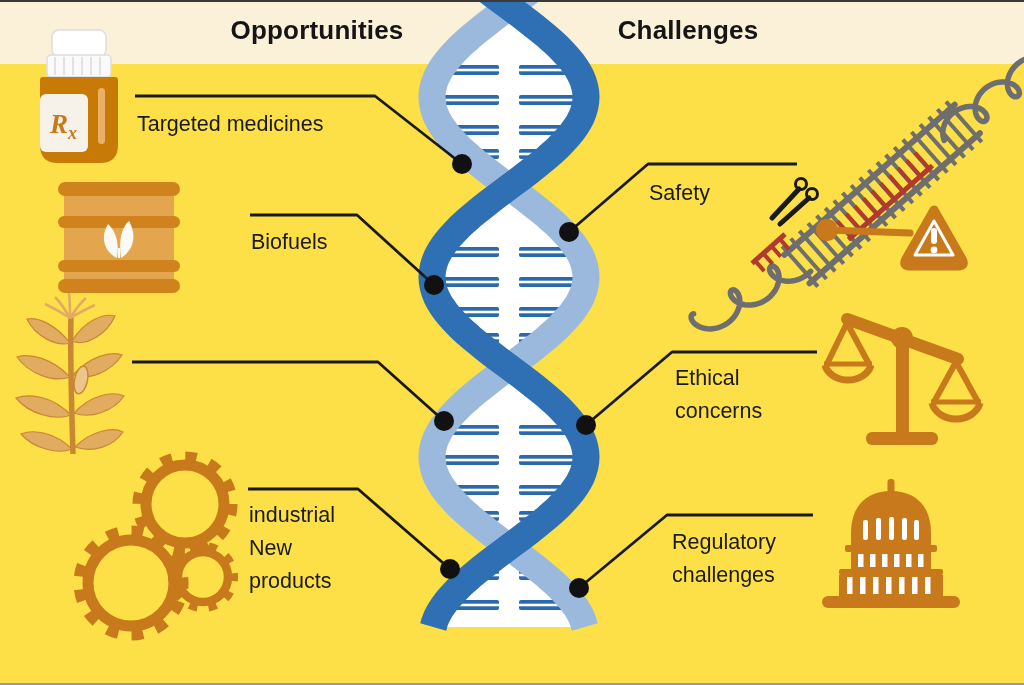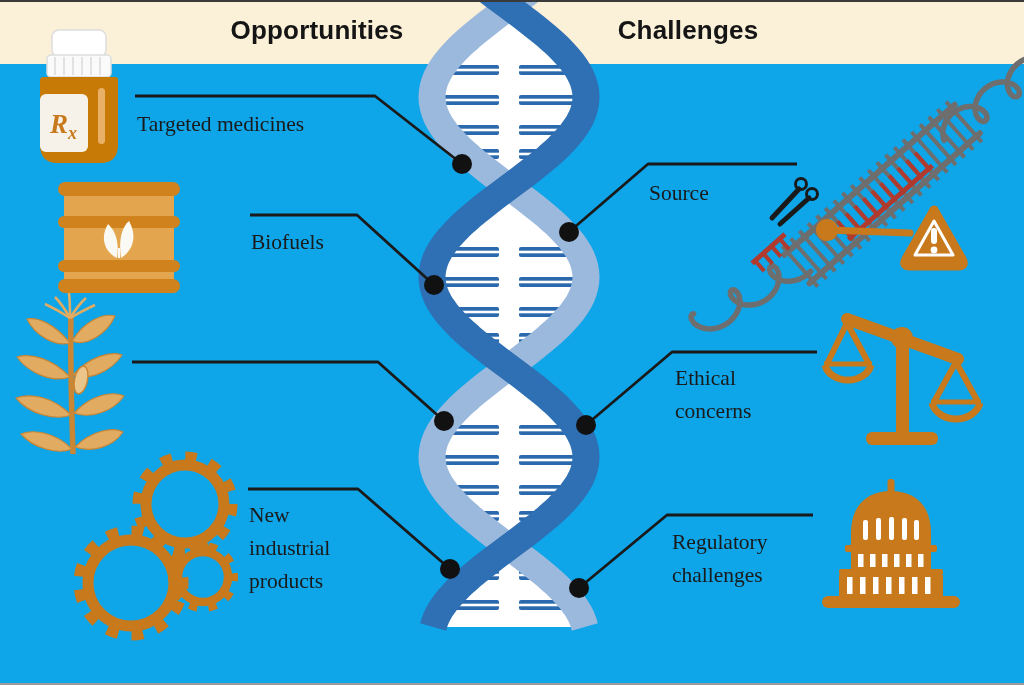--- a/index.html
+++ b/index.html
@@ -1,36 +1,35 @@
 <!DOCTYPE html>
 <html style="--banner_bg: #fbf0d8; --orange: #c8791b; --orange_light: #e3a64e; --bottle_orange: #c87a06; --helix_dark: #2f6fb4; --helix_light: #9bb9dd; --rung: #2a69ae; --gray: #6e6e6e; --red: #b03a2e; --ink: #1a1a1a; --corn: #e2ab62; --corn_dark: #c98634; --leaf_white: #fbf9f3; --dot_black: #111111;"><head>
 <meta charset="utf-8">
 <style>
   html,body{margin:0;padding:0;background:#e9e9e9;}
   #page{
     position:relative;width:1024px;height:685px;margin:0 auto;
-    background:#0ea5e9;overflow:hidden;box-sizing:border-box;
+    background:#fde047;overflow:hidden;box-sizing:border-box;
     border-top:2px solid #3a3a3a;border-bottom:2px solid #9a9a9a;
     font-family:"Liberation Sans", sans-serif;
   }
   #banner{
     position:absolute;left:0;top:0;width:1024px;height:62px;
     background:var(--banner_bg,#fbf0d8);
   }
   .col-title{
     position:absolute;top:13px;font-size:26px;font-weight:bold;color:#151515;
     text-align:center;letter-spacing:0.2px;
   }
   #title-opportunities{left:157px;width:320px;}
   #title-challenges{left:538px;width:300px;}
   #scene{position:absolute;left:0;top:0;z-index:2;}
   .lbl{
     position:absolute;z-index:3;font-size:21.5px;line-height:33px;color:#1a1a1a;
     white-space:nowrap;
-    font-family:Liberation Serif, serif;
   }
   #source-line{
     position:absolute;left:6px;top:650px;z-index:3;font-size:20px;color:#111;
   }
   
   .o-f{fill:var(--orange,#c8791b);}
   .o-s{stroke:var(--orange,#c8791b);fill:none;}
   .ol-f{fill:var(--orange_light,#e3a64e);}
   .ink-s{stroke:var(--ink,#1a1a1a);fill:none;}
   .corn-f{fill:var(--corn,#e2ab62);stroke:var(--corn_dark,#c98634);stroke-width:1.2;}
@@ -300,25 +299,25 @@
         <polyline points="813,513 667,513 579,586" fill="none" stroke="#1a1a1a" stroke-width="2.8" stroke-linejoin="round"></polyline>
         <circle cx="579" cy="586" r="10" fill="#111111"></circle>
       </g>
   </svg>
 
   <div class="lbl" style="left:137px;top:106px">Targeted medicines</div>
   <div class="lbl" style="left:251px;top:224px">Biofuels</div>
   <div class="lbl" style="left:130px;top:371px">
   </div>
   <div class="lbl" style="left:249px;top:497px">
+    <div>industrial</div>
     <div>New</div>
-    <div>industrial</div>
     <div>products</div>
   </div>
-  <div class="lbl" style="left:649px;top:175px">Source</div>
+  <div class="lbl" style="left:649px;top:175px">Safety</div>
   <div class="lbl" style="left:672px;top:524px">
     <div>Regulatory</div>
     <div>challenges</div>
   </div>
   <div class="lbl" style="left:675px;top:360px">
     <div>Ethical</div>
     <div>concerns</div>
   </div>
 
 </div>

